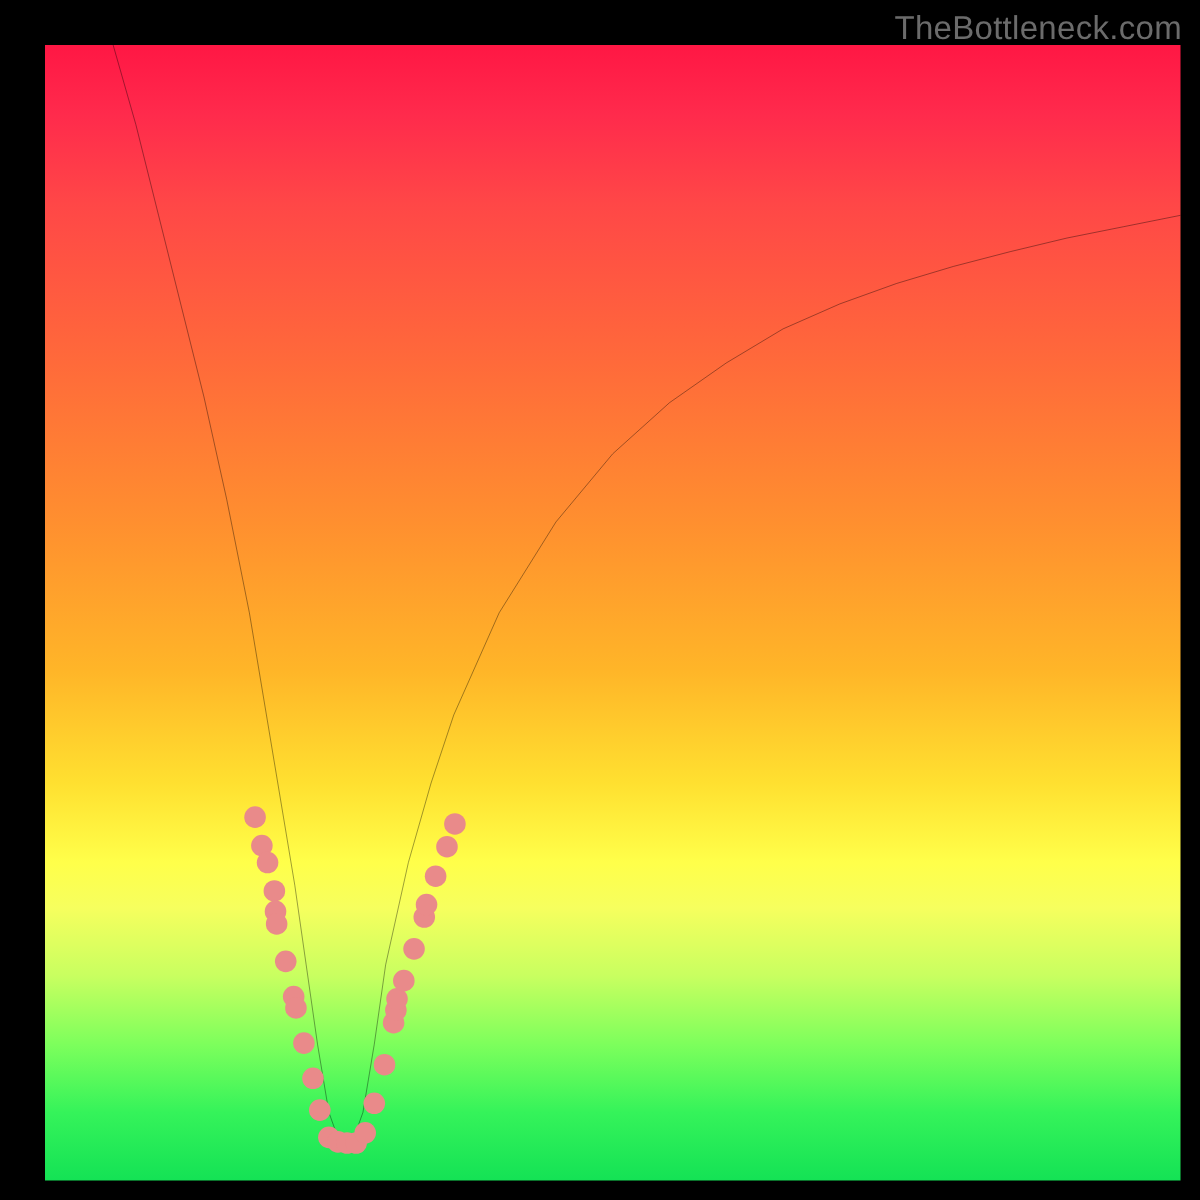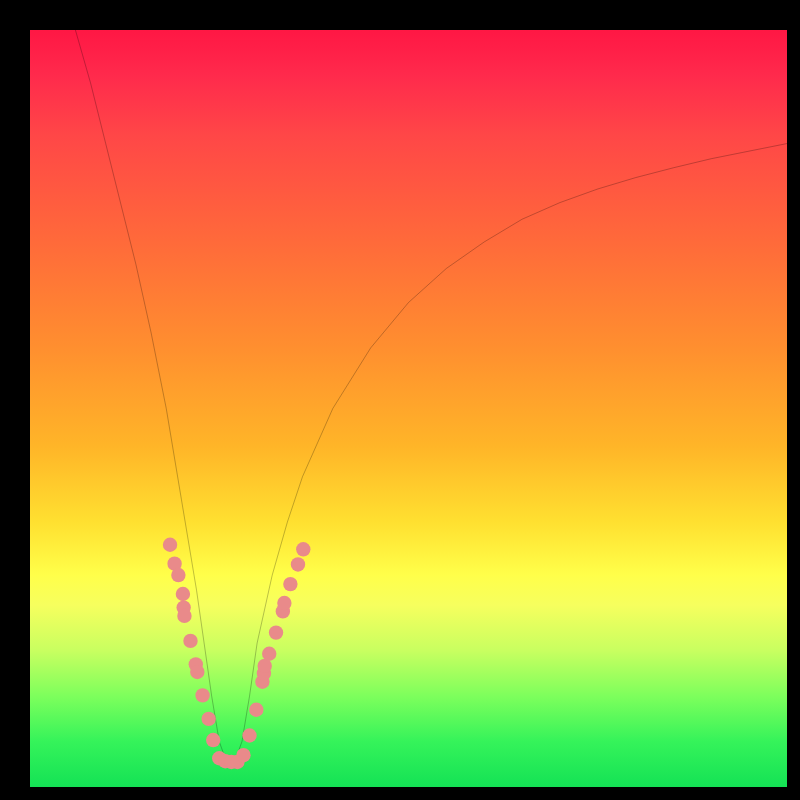--- a/index.html
+++ b/index.html
@@ -55,20 +55,21 @@
     top: 0;
     width: 757px;
     height: 757px;
     overflow: visible;
   }
 </style>
 </head>
 <body>
 
 <div class="frame">
+  <div class="watermark">TheBottleneck.com</div>
 
   <div class="plot-area">
     <svg class="curve" viewBox="0 0 100 100" preserveAspectRatio="none">
       <path id="curve-path" fill="none" stroke="#000000" stroke-width="0.25" vector-effect="non-scaling-stroke" d="M6.000,0.000 L8.000,7.000 L10.000,15.000 L12.000,23.000 L14.000,31.000 L16.000,40.000 L18.000,50.000 L20.000,62.000 L21.000,68.000 L22.000,74.000 L23.000,81.000 L24.000,88.000 L25.000,94.000 L26.000,96.800 L27.000,96.800 L28.000,94.000 L29.000,88.000 L30.000,81.000 L32.000,72.000 L34.000,65.000 L36.000,59.000 L40.000,50.000 L45.000,42.000 L50.000,36.000 L55.000,31.500 L60.000,28.000 L65.000,25.000 L70.000,22.800 L75.000,21.000 L80.000,19.500 L85.000,18.200 L90.000,17.000 L95.000,16.000 L100.000,15.000"></path>
       <g id="dots-group">
           <circle cx="18.500" cy="68.000" r="0.95" fill="#e98a8a"></circle>
           <circle cx="19.100" cy="70.500" r="0.95" fill="#e98a8a"></circle>
           <circle cx="19.600" cy="72.000" r="0.95" fill="#e98a8a"></circle>
           <circle cx="20.200" cy="74.500" r="0.95" fill="#e98a8a"></circle>
           <circle cx="20.300" cy="76.300" r="0.95" fill="#e98a8a"></circle>

